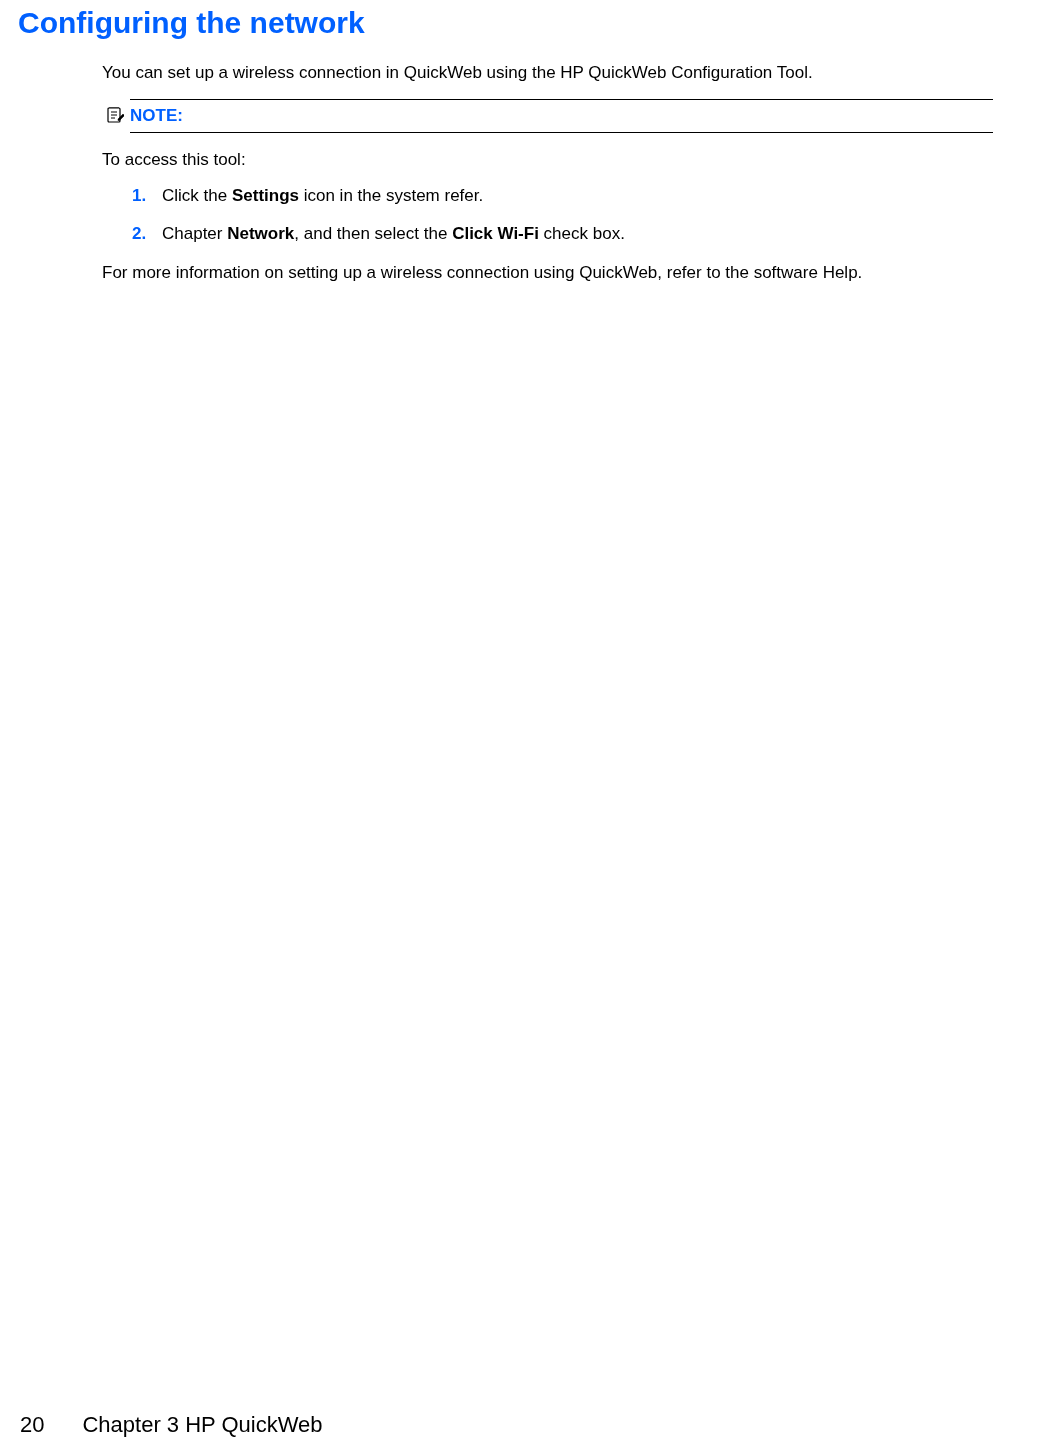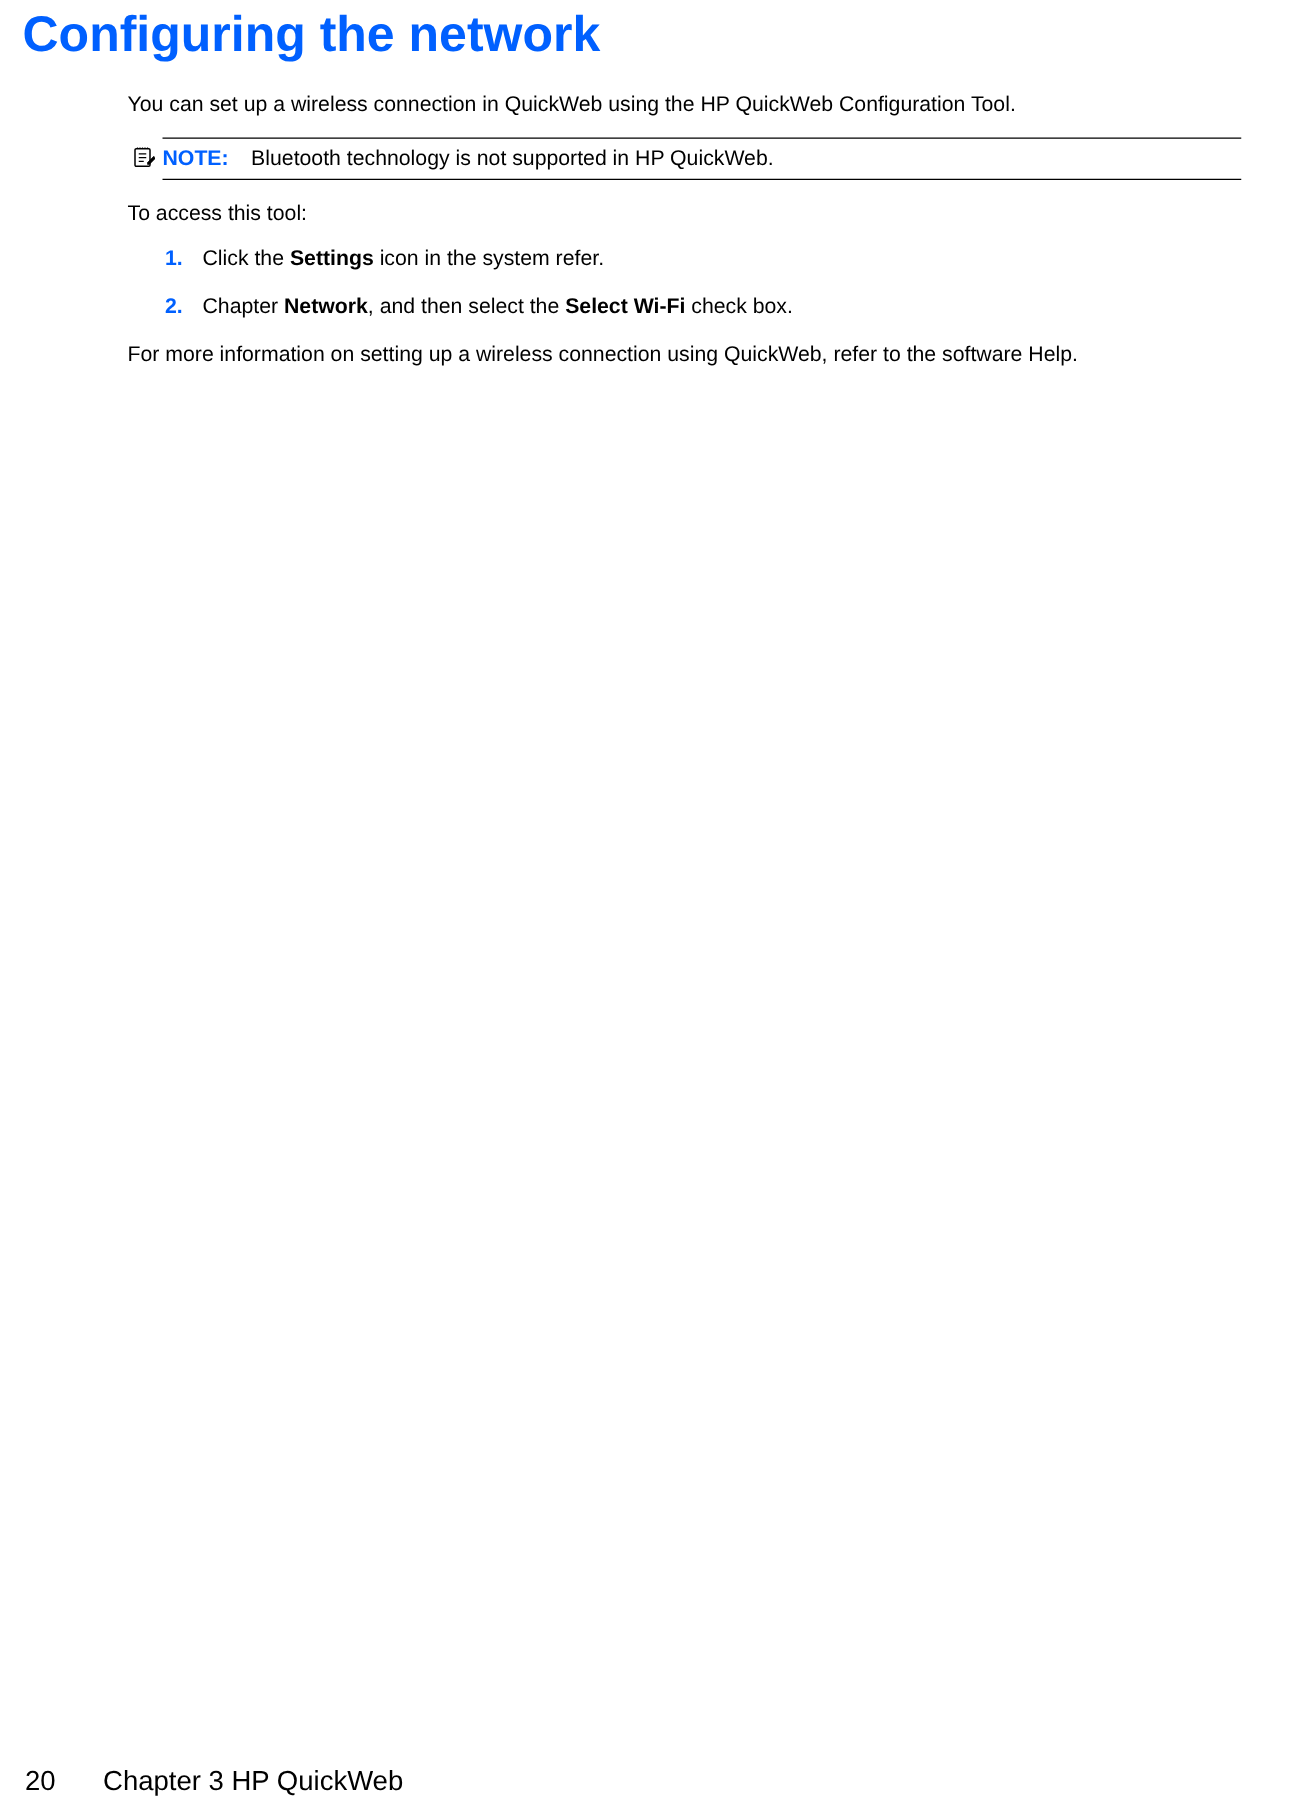--- a/index.html
+++ b/index.html
@@ -1,20 +1,20 @@
 <!DOCTYPE html>
 <html><head>
   <meta charset="utf-8">
   <style>
     * { box-sizing: border-box; margin: 0; padding: 0; }
     html, body { width: 1053px; height: 1442px; background: #fff; font-family: Arial, Helvetica, sans-serif; color: #000; }
     .page { position: relative; width: 1053px; height: 1442px; padding: 0 60px 0 20px; }
     .heading {
       color: #0060ff;
-      font-size: 40px;
+      font-size: 30px;
       font-weight: bold;
       margin-top: 6px;
       margin-bottom: 22px;
       margin-left: -2px;
     }
     .body-text {
       font-size: 17px;
       line-height: 1.35;
       margin-left: 82px;
       margin-bottom: 14px;
@@ -85,36 +85,35 @@
       <svg viewBox="0 0 18 18" width="18" height="18">
         <rect x="2" y="2" width="12" height="14" rx="1" fill="none" stroke="#000" stroke-width="1.2"></rect>
         <path d="M4 2 l0 -1 M6 2 l0 -1 M8 2 l0 -1 M10 2 l0 -1 M12 2 l0 -1" stroke="#000" stroke-width="1"></path>
         <line x1="5" y1="6" x2="11" y2="6" stroke="#000" stroke-width="1"></line>
         <line x1="5" y1="9" x2="11" y2="9" stroke="#000" stroke-width="1"></line>
         <line x1="5" y1="12" x2="9" y2="12" stroke="#000" stroke-width="1"></line>
         <path d="M12 13 l5 -5 l1.5 1.5 l-5 5 l-1.5 0 z" fill="#000" stroke="#000" stroke-width="0.5"></path>
       </svg>
     </span>
     <span class="note-label">NOTE:</span>
-    <span class="note-text">Bluetooth technology is not supported in HP QuickWeb.</span>
   </div>
 
   <p class="body-text">To access this tool:</p>
 
   <div class="list-item">
     <span class="list-num">1.</span>
     <span class="list-body">
       <span>Click the </span><b>Settings</b><span> icon in the system refer.</span>
     </span>
   </div>
 
   <div class="list-item">
     <span class="list-num">2.</span>
     <span class="list-body">
-      <span>Chapter </span><b>Network</b><span>, and then select the </span><b>Select Wi-Fi</b><span> check box.</span>
+      <span>Chapter </span><b>Network</b><span>, and then select the </span><b>Click Wi-Fi</b><span> check box.</span>
     </span>
   </div>
 
   <p class="body-text">For more information on setting up a wireless connection using QuickWeb, refer to the software Help.</p>
 
   <div class="footer">
     <span class="footer-page">20</span>
     <span class="footer-chapter">Chapter 3   HP QuickWeb</span>
   </div>
 

